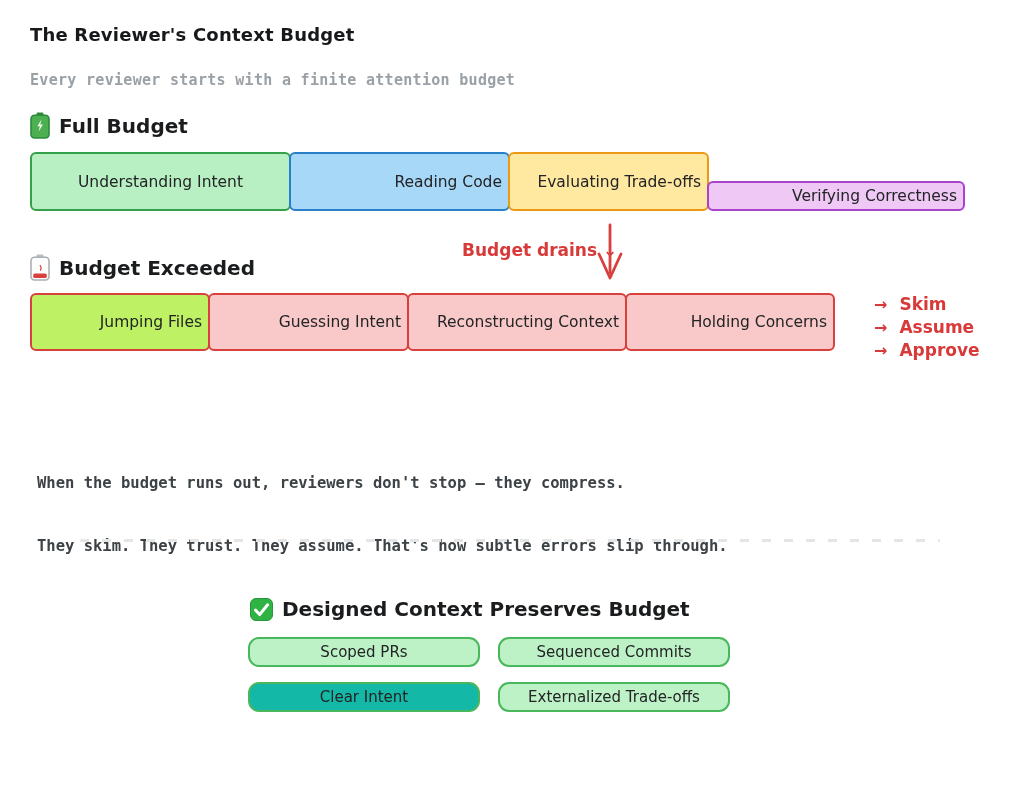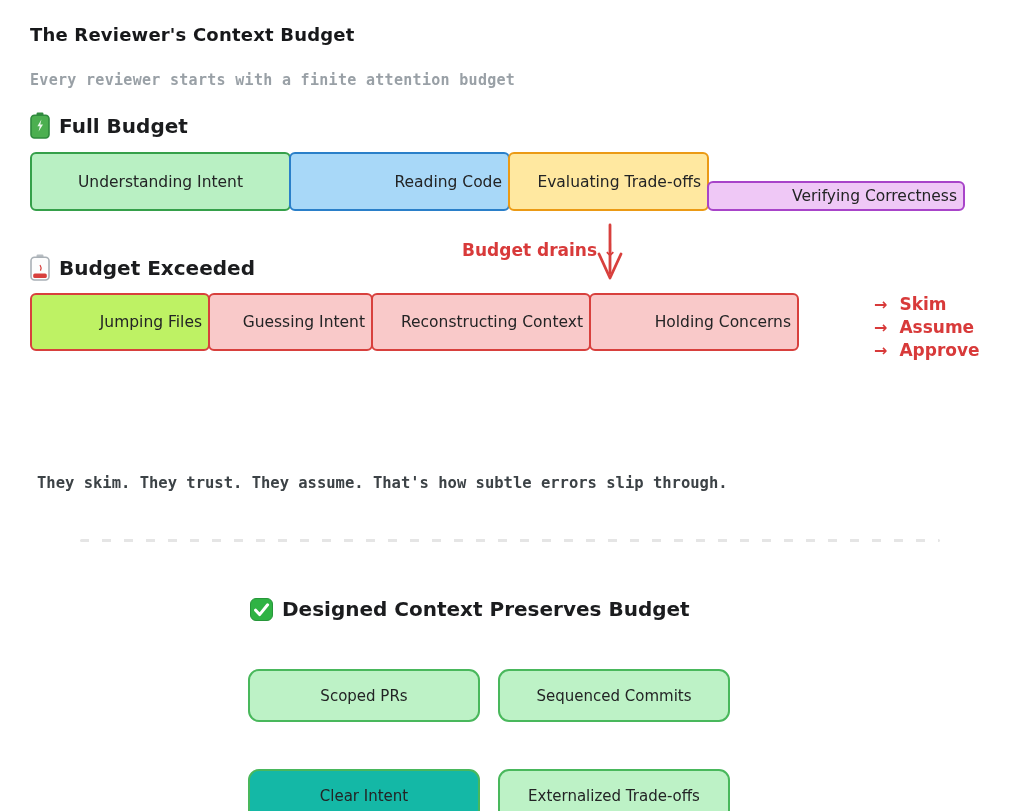--- a/index.html
+++ b/index.html
@@ -31,21 +31,21 @@
   .row-full{left:30px;top:152px;height:59px;}
   .row-exceeded{left:30px;top:293px;height:58px;}
   .box{
     box-sizing:border-box;display:flex;align-items:center;justify-content:center;
     border:2px solid #888;border-radius:6px;
     font-size:15.5px;font-weight:500;color:#232425;text-align:center;
     padding:0 6px;
   }
   .row .box + .box{margin-left:-2px;justify-content:flex-end;}
   .w1{width:261px;} .w2{width:221px;} .w3{width:201px;} .w4{width:258px;margin-top:29px;}
-  .e1{width:180px;} .e2{width:165px;} .e3{width:220px;} .e4{width:210px;}
+  .e1{width:180px;} .e2{width:201px;} .e3{width:220px;} .e4{width:210px;}
 
   .drain-label{
     position:absolute;left:462px;top:240px;
     font-size:17px;font-weight:600;color:#d83a3a;
   }
   .drain-arrow{position:absolute;left:594px;top:222px;}
 
   .consequences{
     position:absolute;left:874px;top:293px;
     display:flex;flex-direction:column;gap:1px;
@@ -64,21 +64,21 @@
     position:absolute;left:80px;top:539px;width:860px;height:3px;
     background:repeating-linear-gradient(90deg,#e5e5e5 0 9px,transparent 9px 22px);
     border-radius:2px;
   }
 
   .designed-grid{
     position:absolute;left:248px;top:637px;
     display:grid;grid-template-columns:232px 232px;
     column-gap:18px;row-gap:15px;
   }
-  .designed-grid .box{height:53px;border-radius:11px;font-size:15px;margin-top:32px;}
+  .designed-grid .box{height:30px;border-radius:11px;font-size:15px;}
 </style>
 </head>
 <body>
 
 <div class="canvas">
 
   <div class="page-title">The Reviewer's Context Budget</div>
   <div class="page-subtitle mono">Every reviewer starts with a finite attention budget</div>
 
   <div class="section-header hdr-full">
@@ -145,20 +145,21 @@
       <span class="glyph">→</span>
       <span>Assume</span>
     </div>
     <div class="consequence">
       <span class="glyph">→</span>
       <span>Approve</span>
     </div>
   </div>
 
   <div class="summary mono">
+    <div>When the budget runs out, reviewers don't stop — they compress.</div>
     <div>They skim. They trust. They assume. That's how subtle errors slip through.</div>
   </div>
 
   <div class="divider"></div>
 
   <div class="section-header hdr-designed">
     <svg width="23" height="23" viewBox="0 0 23 23" aria-hidden="true">
       <rect x="0.5" y="0.5" width="22" height="22" rx="5.5" fill="#2fb344" stroke="#27963a" stroke-width="1"></rect>
       <path d="M5.6 12.2 L9.6 16.6 L17.6 6.8" stroke="#ffffff" stroke-width="3" fill="none" stroke-linecap="round" stroke-linejoin="round"></path>
     </svg>

